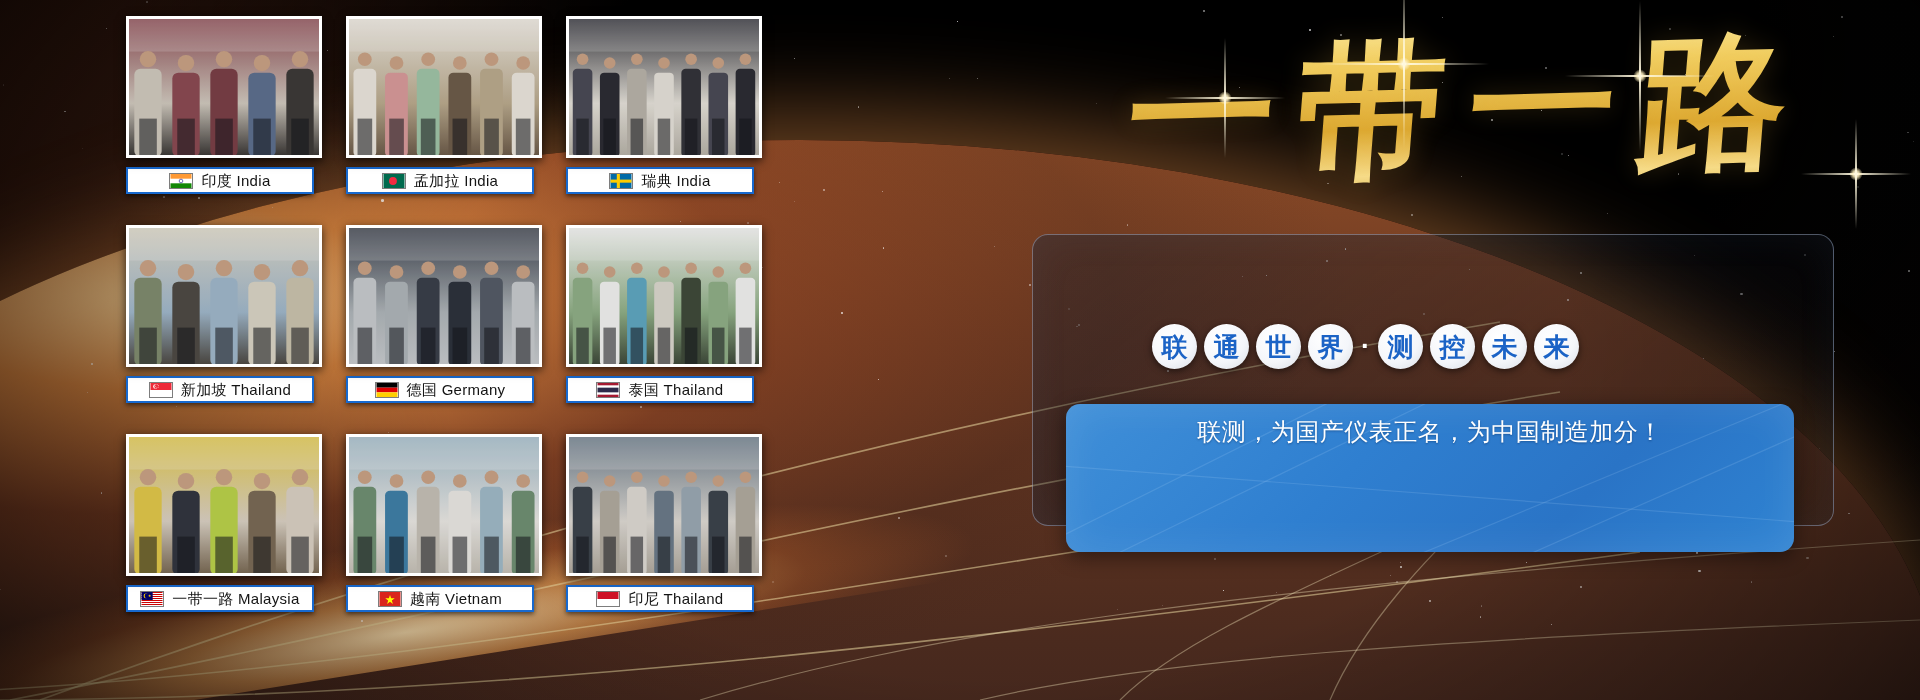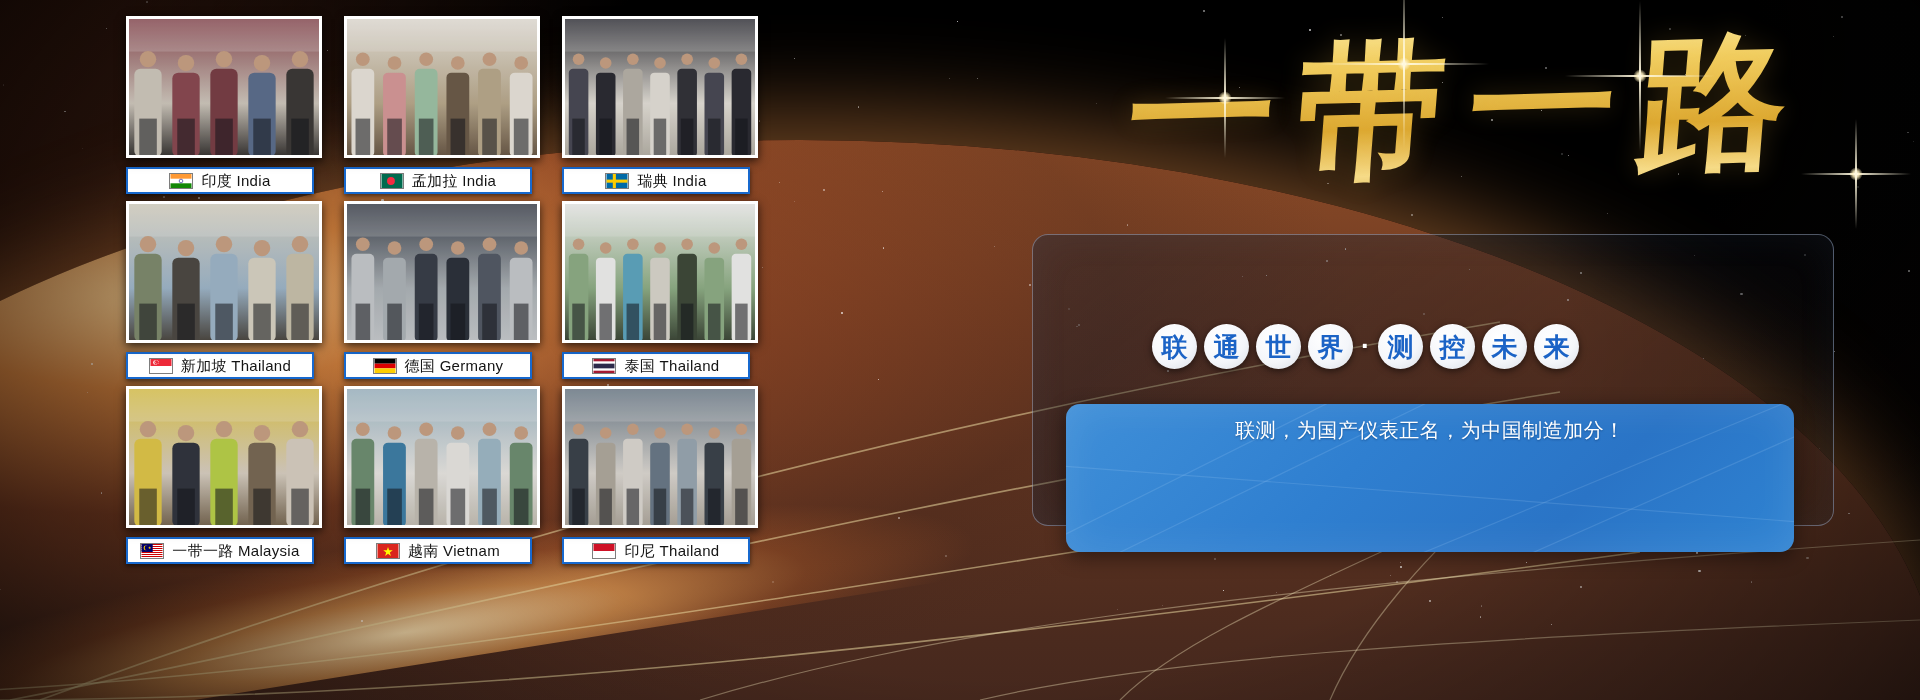--- a/index.html
+++ b/index.html
@@ -48,21 +48,21 @@
   
   .arcs{position:absolute;inset:0;pointer-events:none;}
 
   
   .grid{
     position:absolute;left:126px;top:16px;
     width:640px;
     display:grid;
     grid-template-columns:repeat(3,196px);
     grid-template-rows:repeat(3,185px);
-    column-gap:22px;row-gap:0px;
+    column-gap:22px;row-gap:0px;gap:24px;
   }
   .card{position:relative;width:196px;}
   .photo{
     width:196px;height:142px;
     background:#2b2b2b;
     border:3px solid #ffffff;
     box-sizing:border-box;
     box-shadow:0 3px 9px rgba(0,0,0,.72);
     overflow:hidden;
     position:relative;
@@ -168,23 +168,23 @@
     line-height:34px;
     font-family:"DejaVu Sans","Liberation Sans",sans-serif;
     text-align:justify;
     letter-spacing:.5px;
     text-shadow:0 1px 2px rgba(0,40,90,.45);
     white-space:pre-line;
   }
   .tb-last{
     position:relative;
     color:#ffffff;
-    font-size:20px;line-height:34px;
+    font-size:24px;line-height:34px;
     text-align:center;
-    font-family:Liberation Mono, monospace;
+    font-family:Liberation Sans, sans-serif;
     letter-spacing:.5px;
     text-shadow:0 1px 2px rgba(0,40,90,.45);
   }
 </style>
 </head>
 <body>
 
 <div id="stage">
 
   <div class="bg-space"></div>

